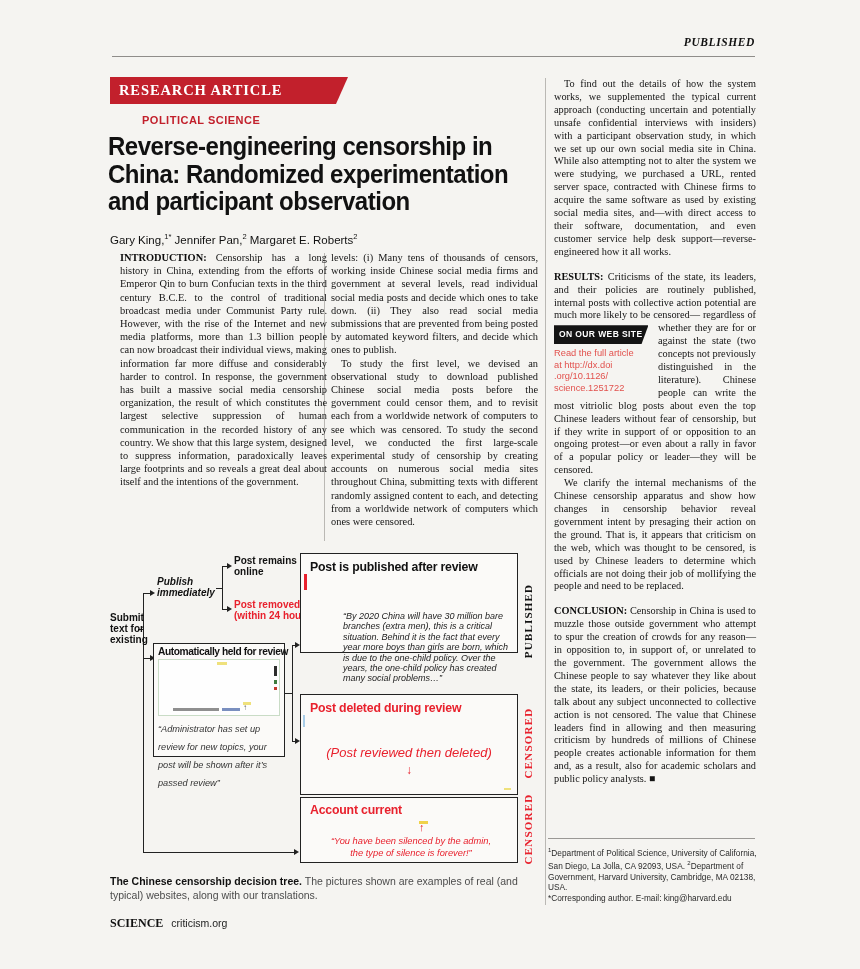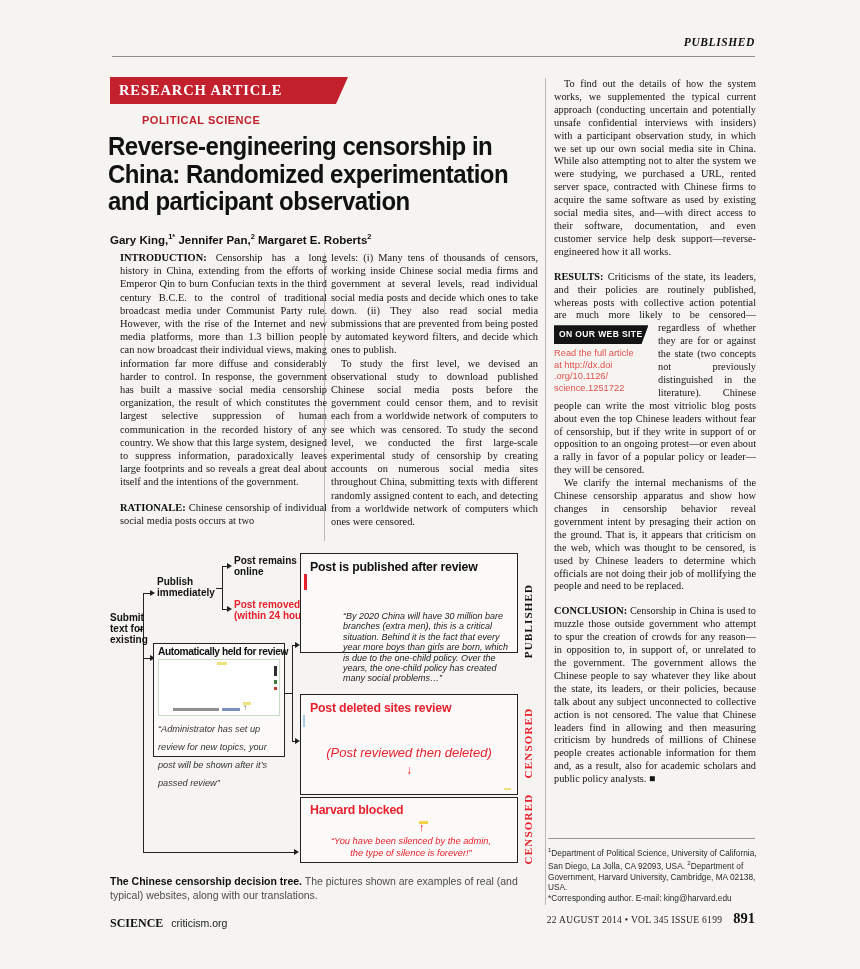--- a/index.html
+++ b/index.html
@@ -21,21 +21,21 @@
   .banner{position:absolute;left:110px;top:77px;width:238px;height:27px;background:var(--red);
           color:#fff;font-family:"Liberation Serif",serif;font-weight:bold;font-size:14.5px;
           letter-spacing:.9px;line-height:27px;padding-left:9px;box-sizing:border-box;
           clip-path:polygon(0 0,100% 0,calc(100% - 12px) 100%,0 100%);}
   .kicker{position:absolute;left:110px;top:114px;font-family:"Liberation Sans",sans-serif;
           font-weight:bold;font-size:11px;letter-spacing:.5px;color:var(--red);margin-left:32px;}
   .title{position:absolute;left:108px;top:133px;width:460px;font-family:"Liberation Sans",sans-serif;
          font-weight:bold;font-size:25px;line-height:27.5px;letter-spacing:-.5px;color:#111;
          transform:scaleX(.96);transform-origin:left top;}
   .authors{position:absolute;left:110px;top:232px;font-family:"Liberation Sans",sans-serif;
-           font-weight:bold;font-size:11.5px;color:#111;}
+           font-weight:normal;font-size:11.5px;color:#111;}
   .authors sup{font-size:7.5px;}
 
   
   .col{position:absolute;text-align:justify;font-size:10.4px;line-height:13.2px;color:#141414;}
   .col p{margin:0;}
   .col1{left:120px;top:251px;width:207px;}
   .col2{left:331px;top:251px;width:207px;}
   .col3{left:554px;top:78px;width:202px;font-size:10.3px;line-height:12.9px;}
   .lead{font-weight:bold;color:#0c0c0c;}
   .indent{text-indent:10px;}
@@ -118,32 +118,31 @@
   </div>
   <div class="authors">
     <span>Gary King,</span><sup>1*</sup><span> Jennifer Pan,</span><sup>2</sup><span> Margaret E. Roberts</span><sup>2</sup>
   </div>
 
   <div class="sep sep1"></div>
   <div class="sep sep2"></div>
 
   <div class="col col1">
     <p><span class="lead">INTRODUCTION:</span><span> Censorship has a long history in China, extending from the efforts of Emperor Qin to burn Confucian texts in the third century B.C.E. to the control of traditional broadcast media under Communist Party rule. However, with the rise of the Internet and new media platforms, more than 1.3 billion people can now broadcast their individual views, making information far more diffuse and considerably harder to control. In response, the government has built a massive social media censorship organization, the result of which constitutes the largest selective suppression of human communication in the recorded history of any country. We show that this large system, designed to suppress information, paradoxically leaves large footprints and so reveals a great deal about itself and the intentions of the government.</span></p>
-    <p class="gap"><span class="lead">RATIONALE:</span><span> Chinese censorship of individual social media posts occurs at two</span></p>
   </div>
 
   <div class="col col2">
     <p>levels: (i) Many tens of thousands of censors, working inside Chinese social media firms and government at several levels, read individual social media posts and decide which ones to take down. (ii) They also read social media submissions that are prevented from being posted by automated keyword filters, and decide which ones to publish.</p>
     <p class="indent">To study the first level, we devised an observational study to download published Chinese social media posts before the government could censor them, and to revisit each from a worldwide network of computers to see which was censored. To study the second level, we conducted the first large-scale experimental study of censorship by creating accounts on numerous social media sites throughout China, submitting texts with different randomly assigned content to each, and detecting from a worldwide network of computers which ones were censored.</p>
   </div>
 
   <div class="col col3">
     <p class="indent">To find out the details of how the system works, we supplemented the typical current approach (conducting uncertain and potentially unsafe confidential interviews with insiders) with a participant observation study, in which we set up our own social media site in China. While also attempting not to alter the system we were studying, we purchased a URL, rented server space, contracted with Chinese firms to acquire the same software as used by existing social media sites, and—with direct access to their software, documentation, and even customer service help desk support—reverse-engineered how it all works.</p>
     <p class="gap">
-      <span class="lead">RESULTS:</span><span> Criticisms of the state, its leaders, and their policies are routinely published, whereas posts with collective action potential are much more likely to be censored—</span>
+      <span class="lead">RESULTS:</span><span> Criticisms of the state, its leaders, and their policies are routinely published, internal posts with collective action potential are much more likely to be censored—</span>
       <span class="webbox">
         <span class="webbadge">ON OUR WEB SITE</span>
         <span class="weblink" style="display:block;">
           <span style="display:block;">Read the full article</span>
           <span style="display:block;">at http://dx.doi</span>
           <span style="display:block;">.org/10.1126/</span>
           <span style="display:block;">science.1251722</span>
         </span>
       </span>
       <span>regardless of whether they are for or against the state (two concepts not previously distinguished in the literature). Chinese people can write the most vitriolic blog posts about even the top Chinese leaders without fear of censorship, but if they write in support of or opposition to an ongoing protest—or even about a rally in favor of a popular policy or leader—they will be censored.</span>
@@ -153,21 +152,21 @@
   </div>
 
   <div class="fig">
 
     <div class="fline" style="left:35px;top:45px;width:1.2px;height:259px;"></div>
     <div class="fline" style="left:30px;top:81px;width:5px;height:1.2px;"></div>
     <div class="flabel" style="left:2px;top:64px;width:40px;">Submit text for existing</div>
 
     <div class="fline" style="left:35px;top:45px;width:8px;height:1.2px;"></div>
     <div class="arrowR" style="left:42px;top:41.5px;"></div>
-    <div class="flabel" style="left:49px;top:28px;width:62px;">Publish immediately</div>
+    <div class="flabel" style="left:49px;top:28px;width:62px;font-style:italic;">Publish immediately</div>
     <div class="fline" style="left:108px;top:40px;width:6px;height:1.2px;"></div>
     <div class="fline" style="left:114px;top:18px;width:1.2px;height:44px;"></div>
     <div class="fline" style="left:114px;top:18px;width:6px;height:1.2px;"></div>
     <div class="arrowR" style="left:119px;top:14.5px;"></div>
     <div class="fline" style="left:114px;top:61px;width:6px;height:1.2px;"></div>
     <div class="arrowR" style="left:119px;top:57.5px;"></div>
     <div class="flabel" style="left:126px;top:7px;width:66px;">Post remains online</div>
     <div class="flabel red" style="left:126px;top:51px;width:94px;">Post removed (within 24 hours)</div>
 
     <div class="fline" style="left:35px;top:110px;width:8px;height:1.2px;"></div>
@@ -199,46 +198,42 @@
     <div class="arrowR" style="left:186px;top:300.5px;"></div>
 
     <div class="fbox" style="left:192px;top:5px;width:218px;height:100px;">
       <div class="fboxtitle">Post is published after review</div>
       <div class="mark" style="left:3px;top:20px;width:2.5px;height:16px;background:var(--figred);"></div>
       <div class="pubquote">“By 2020 China will have 30 million bare branches (extra men), this is a critical situation. Behind it is the fact that every year more boys than girls are born, which is due to the one-child policy. Over the years, the one-child policy has created many social problems…”</div>
     </div>
     <div class="sidelabel" style="top:67px;">PUBLISHED</div>
 
     <div class="fbox" style="left:192px;top:146px;width:218px;height:101px;">
-      <div class="fboxtitle red">Post deleted sites review</div>
+      <div class="fboxtitle red">Post deleted during review</div>
       <div class="mark" style="left:2px;top:20px;width:2px;height:12px;background:#a8cde8;"></div>
       <div class="delnote">(Post reviewed then deleted)</div>
       <div class="delarrow">↓</div>
       <div class="mark" style="right:6px;bottom:4px;width:7px;height:2px;background:#efe17c;"></div>
     </div>
     <div class="sidelabel red" style="top:189px;">CENSORED</div>
 
     <div class="fbox" style="left:192px;top:249px;width:218px;height:66px;">
-      <div class="fboxtitle red" style="padding-top:5px;">Harvard blocked</div>
+      <div class="fboxtitle red" style="padding-top:5px;">Account current</div>
       <div class="mark" style="left:118px;top:23px;width:9px;height:2.5px;background:#f0d24a;"></div>
       <div class="mark" style="left:118px;top:24px;font-size:11px;color:var(--figred);line-height:11px;"><span>↑</span></div>
       <div class="blkquote">“You have been silenced by the admin, the type of silence is forever!”</div>
     </div>
     <div class="sidelabel red" style="top:275px;">CENSORED</div>
   </div>
 
   <div class="caption"><b>The Chinese censorship decision tree.</b><span> The pictures shown are examples of real (and typical) websites, along with our translations.</span></div>
 
   <div class="fnrule"></div>
   <div class="footnotes">
     <div><sup>1</sup><span>Department of Political Science, University of California, San Diego, La Jolla, CA 92093, USA. </span><sup>2</sup><span>Department of Government, Harvard University, Cambridge, MA 02138, USA.</span></div>
     <div>*Corresponding author. E-mail: king@harvard.edu</div>
   </div>
 
   <div class="footer-left">
     <span class="journal">SCIENCE</span><span class="site">criticism.org</span>
   </div>
-  <div class="footer-right">
-    <span class="issue">22 AUGUST 2014 • VOL 345 ISSUE 6199</span>
-    <span class="pageno">891</span>
-  </div>
 
 </div>
 
 </body></html>

